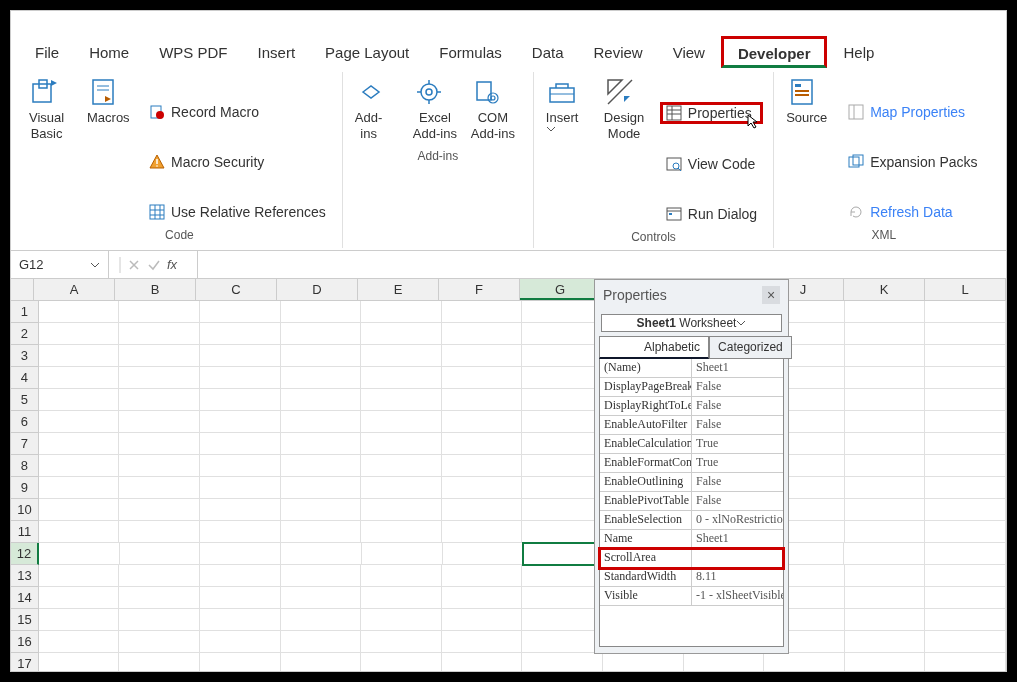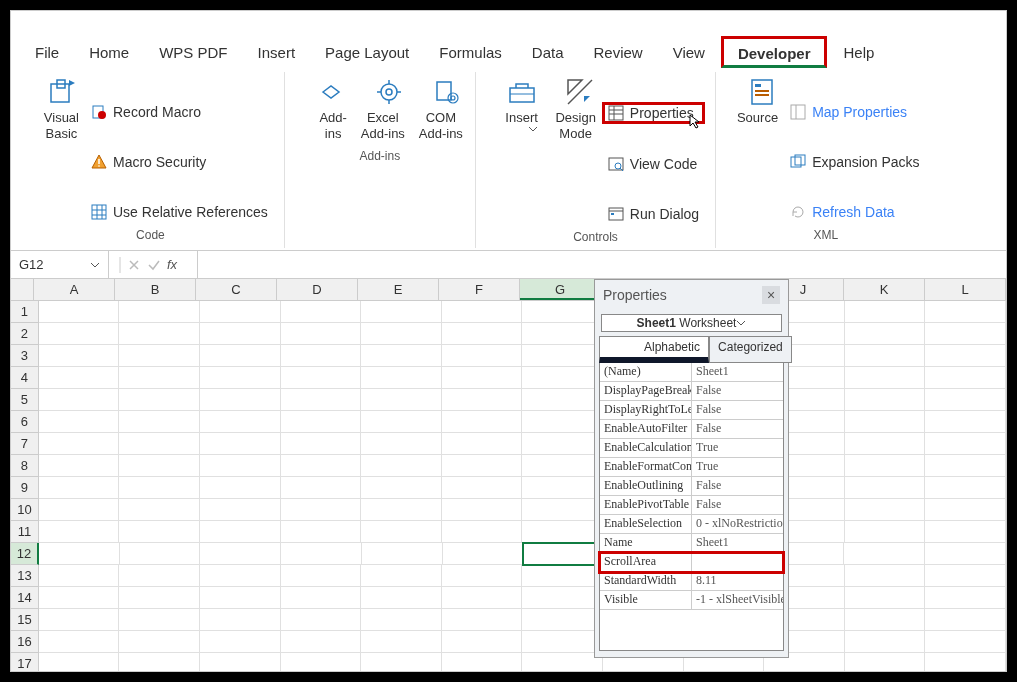--- a/index.html
+++ b/index.html
@@ -6,21 +6,21 @@
 body { font-family: "Segoe UI", Arial, sans-serif; font-size: 13px; background: #000; padding: 10px; color: #333; }
 .app { background: #fff; width: 997px; height: 662px; border: 1px solid #ccc; overflow: hidden; position: relative; }
 .menubar { display: flex; align-items: center; padding: 4px 10px 0; gap: 2px; }
 .menubar .menu-item { padding: 6px 14px; font-size: 15px; cursor: pointer; margin-top: 21px; }
 .menubar .menu-item.active { border: 3px solid #c00; border-bottom: 3px solid #107c41; font-weight: 600; padding-bottom: 3px; }
 .ribbon { display: flex; background: #fff; border-bottom: 1px solid #ccc; padding: 4px 6px 2px; }
 .ribbon-group { display: flex; flex-direction: column; align-items: center; padding: 0 6px; border-right: 1px solid #e0e0e0; }
 .ribbon-group:last-child { border-right: none; }
 .ribbon-group-content { display: flex; align-items: flex-start; gap: 4px; padding: 2px 4px 4px; }
 .ribbon-group-label { font-size: 12px; color: #555; padding: 2px 0 4px; }
-.btn-large { display: flex; flex-direction: column; align-items: flex-end; justify-content: flex-start; width: 54px; padding: 2px; cursor: pointer; text-align: center; font-size: 13px; line-height: 1.2; }
+.btn-large { display: flex; flex-direction: column; align-items: flex-start; justify-content: flex-start; width: 54px; padding: 2px; cursor: pointer; text-align: center; font-size: 13px; line-height: 1.2; }
 .btn-large svg { margin-bottom: 2px; }
 .btn-small-col { display: flex; flex-direction: column; gap: 2px; }
 .btn-small { display: flex; align-items: center; gap: 6px; padding: 2px 6px; cursor: pointer; font-size: 14px; white-space: nowrap; margin-top: 28px; }
 .btn-small.disabled { color: #3b82f6; }
 .btn-small.highlighted { border: 3px solid #c00; padding: 0 6px 0 3px; position: relative; }
 .cursor-ptr { position: absolute; right: -2px; bottom: -8px; }
 .formula-bar { display: flex; align-items: center; border-bottom: 1px solid #ccc; height: 28px; background: #fff; }
 .name-box { width: 98px; border-right: 1px solid #ccc; padding: 2px 8px; display: flex; align-items: center; justify-content: space-between; font-size: 13px; height: 100%; }
 .name-box svg { flex-shrink: 0; }
 .fx-controls { display: flex; align-items: center; gap: 6px; padding: 0 10px; color: #888; border-right: 1px solid #ccc; height: 100%; }
@@ -37,21 +37,21 @@
 .row-h.sel { background: #d6e9d8; border-right: 2px solid #107c41; }
 .cell { width: 81px; border-right: 1px solid #e0e0e0; border-bottom: 1px solid #e0e0e0; }
 .cell.selected { border: 2px solid #107c41; margin: -1px; position: relative; z-index: 1; }
 .properties-panel { position: absolute; top: 0; left: 583px; width: 195px; background: #eef1f4; border: 1px solid #999; font-size: 12px; z-index: 10; }
 .prop-title { display: flex; justify-content: space-between; align-items: center; padding: 6px 8px; font-size: 14px; color: #555; }
 .prop-close { width: 18px; height: 18px; background: #d9dce0; text-align: center; line-height: 18px; cursor: pointer; font-size: 14px; }
 .prop-select { margin: 4px 6px 4px 6px; display: flex; align-items: center; background: #fff; border: 1px solid #888; padding: 1px 4px; font-size: 12px; justify-content: center; }
 .prop-select strong { font-weight: bold; }
 .prop-tabs { display: flex; margin: 0 4px; }
 .prop-tab { padding: 3px 8px; border: 1px solid #888; font-size: 12px; cursor: pointer; margin-bottom: -1px; background: #eef1f4; }
-.prop-tab.active { background: #fff; border-bottom: 6px solid #0f172a; padding-left: 44px; }
+.prop-tab.active { background: #fff; border-bottom: 2px solid #0f172a; padding-left: 44px; }
 .prop-table { margin: 0 4px 6px; background: #fff; border: 1px solid #888; font-family: Liberation Serif, serif; }
 .prop-row { display: flex; border-bottom: 1px solid #ccc; font-size: 12px; height: 19px; }
 .prop-row:last-child { border-bottom: none; }
 .prop-key { width: 92px; padding: 1px 4px; border-right: 1px solid #ccc; overflow: hidden; white-space: nowrap; }
 .prop-val { flex: 1; padding: 1px 4px; color: #555; overflow: hidden; white-space: nowrap; }
 .prop-row.highlighted { outline: 3px solid #c00; outline-offset: -1px; position: relative; z-index: 2; }
 .prop-blank { height: 40px; }
 </style>
 </head>
 <body>
@@ -74,20 +74,29 @@
   <div class="ribbon">
     <div class="ribbon-group">
       <div class="ribbon-group-content">
         <div class="btn-large">
           <svg width="32" height="32" viewBox="0 0 32 32">
               <rect x="4" y="8" width="18" height="18" fill="none" stroke="#2b7cbf" stroke-width="1.5"></rect>
               <path d="M10 4 l8 0 l0 8 l-8 0 z" fill="none" stroke="#2b7cbf" stroke-width="1.5"></path>
               <path d="M22 4 l6 3 l-6 3 z" fill="#2b7cbf"></path>
             </svg>
           <span>Visual<br>Basic</span>
+        </div>
+        <div class="btn-large">
+          <svg width="32" height="32" viewBox="0 0 32 32">
+              <rect x="6" y="4" width="20" height="24" fill="none" stroke="#2b7cbf" stroke-width="1.5"></rect>
+              <line x1="10" y1="10" x2="22" y2="10" stroke="#2b7cbf"></line>
+              <line x1="10" y1="14" x2="22" y2="14" stroke="#2b7cbf"></line>
+              <path d="M18 20 l6 3 l-6 3 z" fill="#b85c00"></path>
+            </svg>
+          <span>Macros</span>
         </div>
         <div class="btn-small-col">
           <div class="btn-small">
             <svg width="16" height="16" viewBox="0 0 16 16">
                 <rect x="2" y="2" width="10" height="12" fill="none" stroke="#2b7cbf"></rect>
                 <circle cx="11" cy="11" r="4" fill="#c00"></circle>
               </svg>
             <span>Record Macro</span>
           </div>
           <div class="btn-small">

